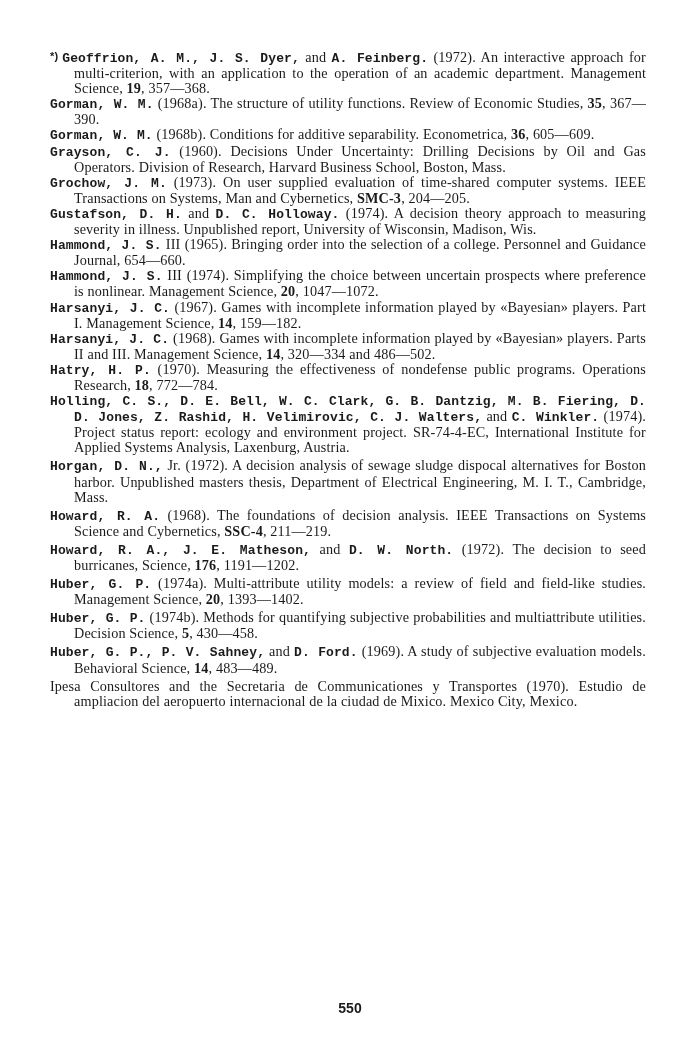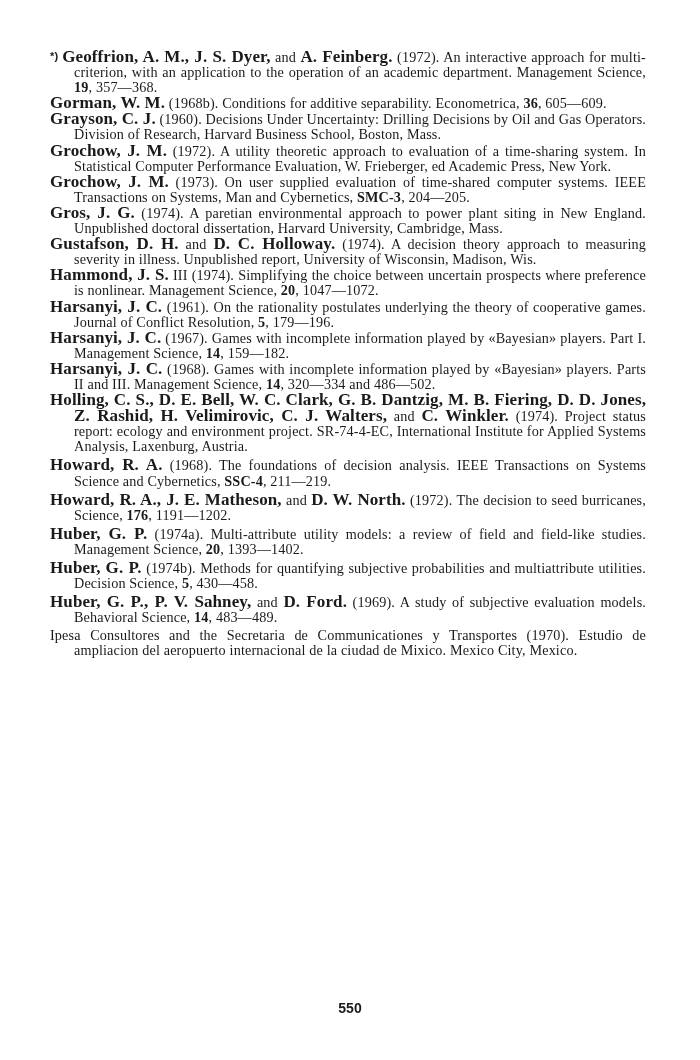--- a/index.html
+++ b/index.html
@@ -12,44 +12,45 @@
     position: absolute; left: 50px; top: 49px; width: 596px;
   }
   .ref {
     font-size: 14.2px; line-height: 15.1px;
     text-align: justify;
     padding-left: 24px; text-indent: -24px;
     margin: 0 0 0 0;
     letter-spacing: 0.15px;
   }
   .ref.gap { margin-top: 3px; }
-  .ref .au { font-family: Liberation Serif, serif; font-weight: bold; font-size: 17px; letter-spacing: 0.1px; }
+  .ref .au { font-family: Liberation Mono, monospace; font-weight: bold; font-size: 13px; letter-spacing: 0.1px; }
   .ref .vol { font-weight: bold; }
   .mark { font-family: "Liberation Sans", sans-serif; font-weight: bold; font-size: 11px; vertical-align: 2px; margin-right: 4px; }
   .pageno {
     position: absolute; left: 0; width: 700px; top: 1000px; text-align: center;
     font-family: "Liberation Sans", "DejaVu Sans", sans-serif; font-weight: bold; font-size: 14px;
   }
 </style>
 </head>
 <body>
 
 <div class="page" id="reflist">
     <p class="ref"><span class="mark">*)</span><span class="au">Geoffrion, A. M., J. S. Dyer,</span><span> and </span><span class="au">A. Feinberg.</span><span> (1972). An interactive approach for multi-criterion, with an application to the operation of an academic department. Management Science, </span><span class="vol">19</span><span>, 357—368.</span></p>
+    <p class="ref"><span class="au">Gorman, W. M.</span><span> (1968a). The structure of utility functions. Review of Economic Studies, </span><span class="vol">35</span><span>, 367—390.</span></p>
     <p class="ref"><span class="au">Gorman, W. M.</span><span> (1968b). Conditions for additive separability. Econometrica, </span><span class="vol">36</span><span>, 605—609.</span></p>
     <p class="ref"><span class="au">Grayson, C. J.</span><span> (1960). Decisions Under Uncertainty: Drilling Decisions by Oil and Gas Operators. Division of Research, Harvard Business School, Boston, Mass.</span></p>
-    <p class="ref"><span class="au">Grochow, J. M.</span><span> (1972). A utility theoretic approach to evaluation of a time-sharing system. In Statistical Computer Performance Evaluation, W. Frieberger, ed Academic Press, New York.</span></p>
     <p class="ref"><span class="au">Grochow, J. M.</span><span> (1973). On user supplied evaluation of time-shared computer systems. IEEE Transactions on Systems, Man and Cybernetics, </span><span class="vol">SMC-3</span><span>, 204—205.</span></p>
-    <p class="ref"><span class="au">Gros, J. G.</span><span> (1974). A paretian environmental approach to power plant siting in New England. Unpublished doctoral dissertation, Harvard University, Cambridge, Mass.</span></p>
     <p class="ref"><span class="au">Gustafson, D. H.</span><span> and </span><span class="au">D. C. Holloway.</span><span> (1974). A decision theory approach to measuring severity in illness. Unpublished report, University of Wisconsin, Madison, Wis.</span></p>
+    <p class="ref"><span class="au">Hammond, J. S.</span><span> III (1965). Bringing order into the selection of a college. Personnel and Guidance Journal, 654—660.</span></p>
     <p class="ref"><span class="au">Hammond, J. S.</span><span> III (1974). Simplifying the choice between uncertain prospects where preference is nonlinear. Management Science, </span><span class="vol">20</span><span>, 1047—1072.</span></p>
-    <p class="ref"><span class="au">Harsanyi, J. C.</span><span> (1961). On the rationality postulates underlying the theory of cooperative games. Journal of Conflict Resolution, </span><span class="vol">5</span><span>, 179—196.</span></p>
     <p class="ref"><span class="au">Harsanyi, J. C.</span><span> (1967). Games with incomplete information played by «Bayesian» players. Part I. Management Science, </span><span class="vol">14</span><span>, 159—182.</span></p>
     <p class="ref"><span class="au">Harsanyi, J. C.</span><span> (1968). Games with incomplete information played by «Bayesian» players. Parts II and III. Management Science, </span><span class="vol">14</span><span>, 320—334 and 486—502.</span></p>
+    <p class="ref"><span class="au">Hatry, H. P.</span><span> (1970). Measuring the effectiveness of nondefense public programs. Operations Research, </span><span class="vol">18</span><span>, 772—784.</span></p>
     <p class="ref"><span class="au">Holling, C. S., D. E. Bell, W. C. Clark, G. B. Dantzig, M. B. Fiering, D. D. Jones, Z. Rashid, H. Velimirovic, C. J. Walters,</span><span> and </span><span class="au">C. Winkler.</span><span> (1974). Project status report: ecology and environment project. SR-74-4-EC, International Institute for Applied Systems Analysis, Laxenburg, Austria.</span></p>
+    <p class="ref gap"><span class="au">Horgan, D. N.,</span><span> Jr. (1972). A decision analysis of sewage sludge dispocal alternatives for Boston harbor. Unpublished masters thesis, Department of Electrical Engineering, M. I. T., Cambridge, Mass.</span></p>
     <p class="ref gap"><span class="au">Howard, R. A.</span><span> (1968). The foundations of decision analysis. IEEE Transactions on Systems Science and Cybernetics, </span><span class="vol">SSC-4</span><span>, 211—219.</span></p>
     <p class="ref gap"><span class="au">Howard, R. A., J. E. Matheson,</span><span> and </span><span class="au">D. W. North.</span><span> (1972). The decision to seed burricanes, Science, </span><span class="vol">176</span><span>, 1191—1202.</span></p>
     <p class="ref gap"><span class="au">Huber, G. P.</span><span> (1974a). Multi-attribute utility models: a review of field and field-like studies. Management Science, </span><span class="vol">20</span><span>, 1393—1402.</span></p>
     <p class="ref gap"><span class="au">Huber, G. P.</span><span> (1974b). Methods for quantifying subjective probabilities and multiattribute utilities. Decision Science, </span><span class="vol">5</span><span>, 430—458.</span></p>
     <p class="ref gap"><span class="au">Huber, G. P., P. V. Sahney,</span><span> and </span><span class="au">D. Ford.</span><span> (1969). A study of subjective evaluation models. Behavioral Science, </span><span class="vol">14</span><span>, 483—489.</span></p>
     <p class="ref gap"><span>Ipesa Consultores and the Secretaria de Communicationes y Transportes (1970). Estudio de ampliacion del aeropuerto internacional de la ciudad de Mixico. Mexico City, Mexico.</span></p>
   </div>
 <div class="pageno">550</div>
 
 </body></html>

